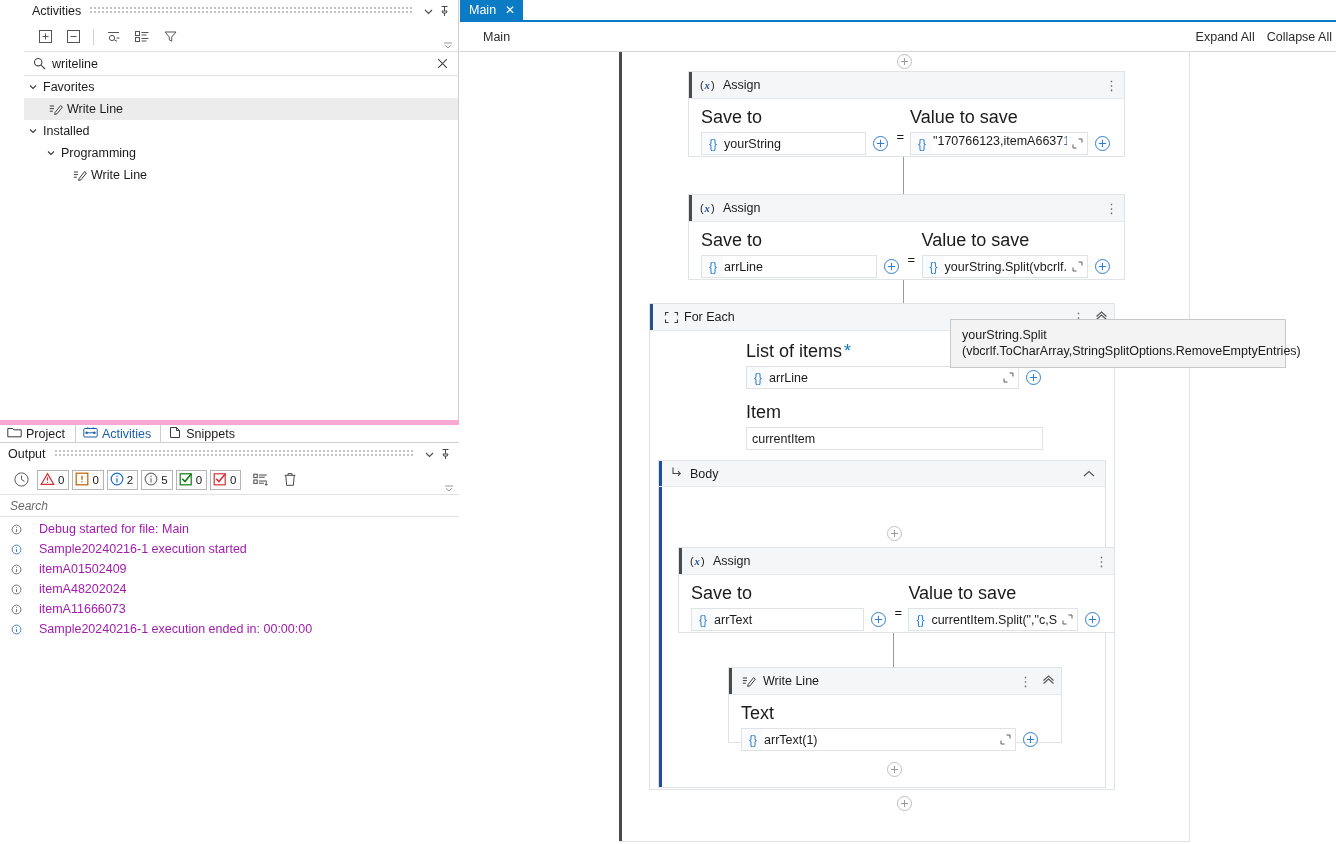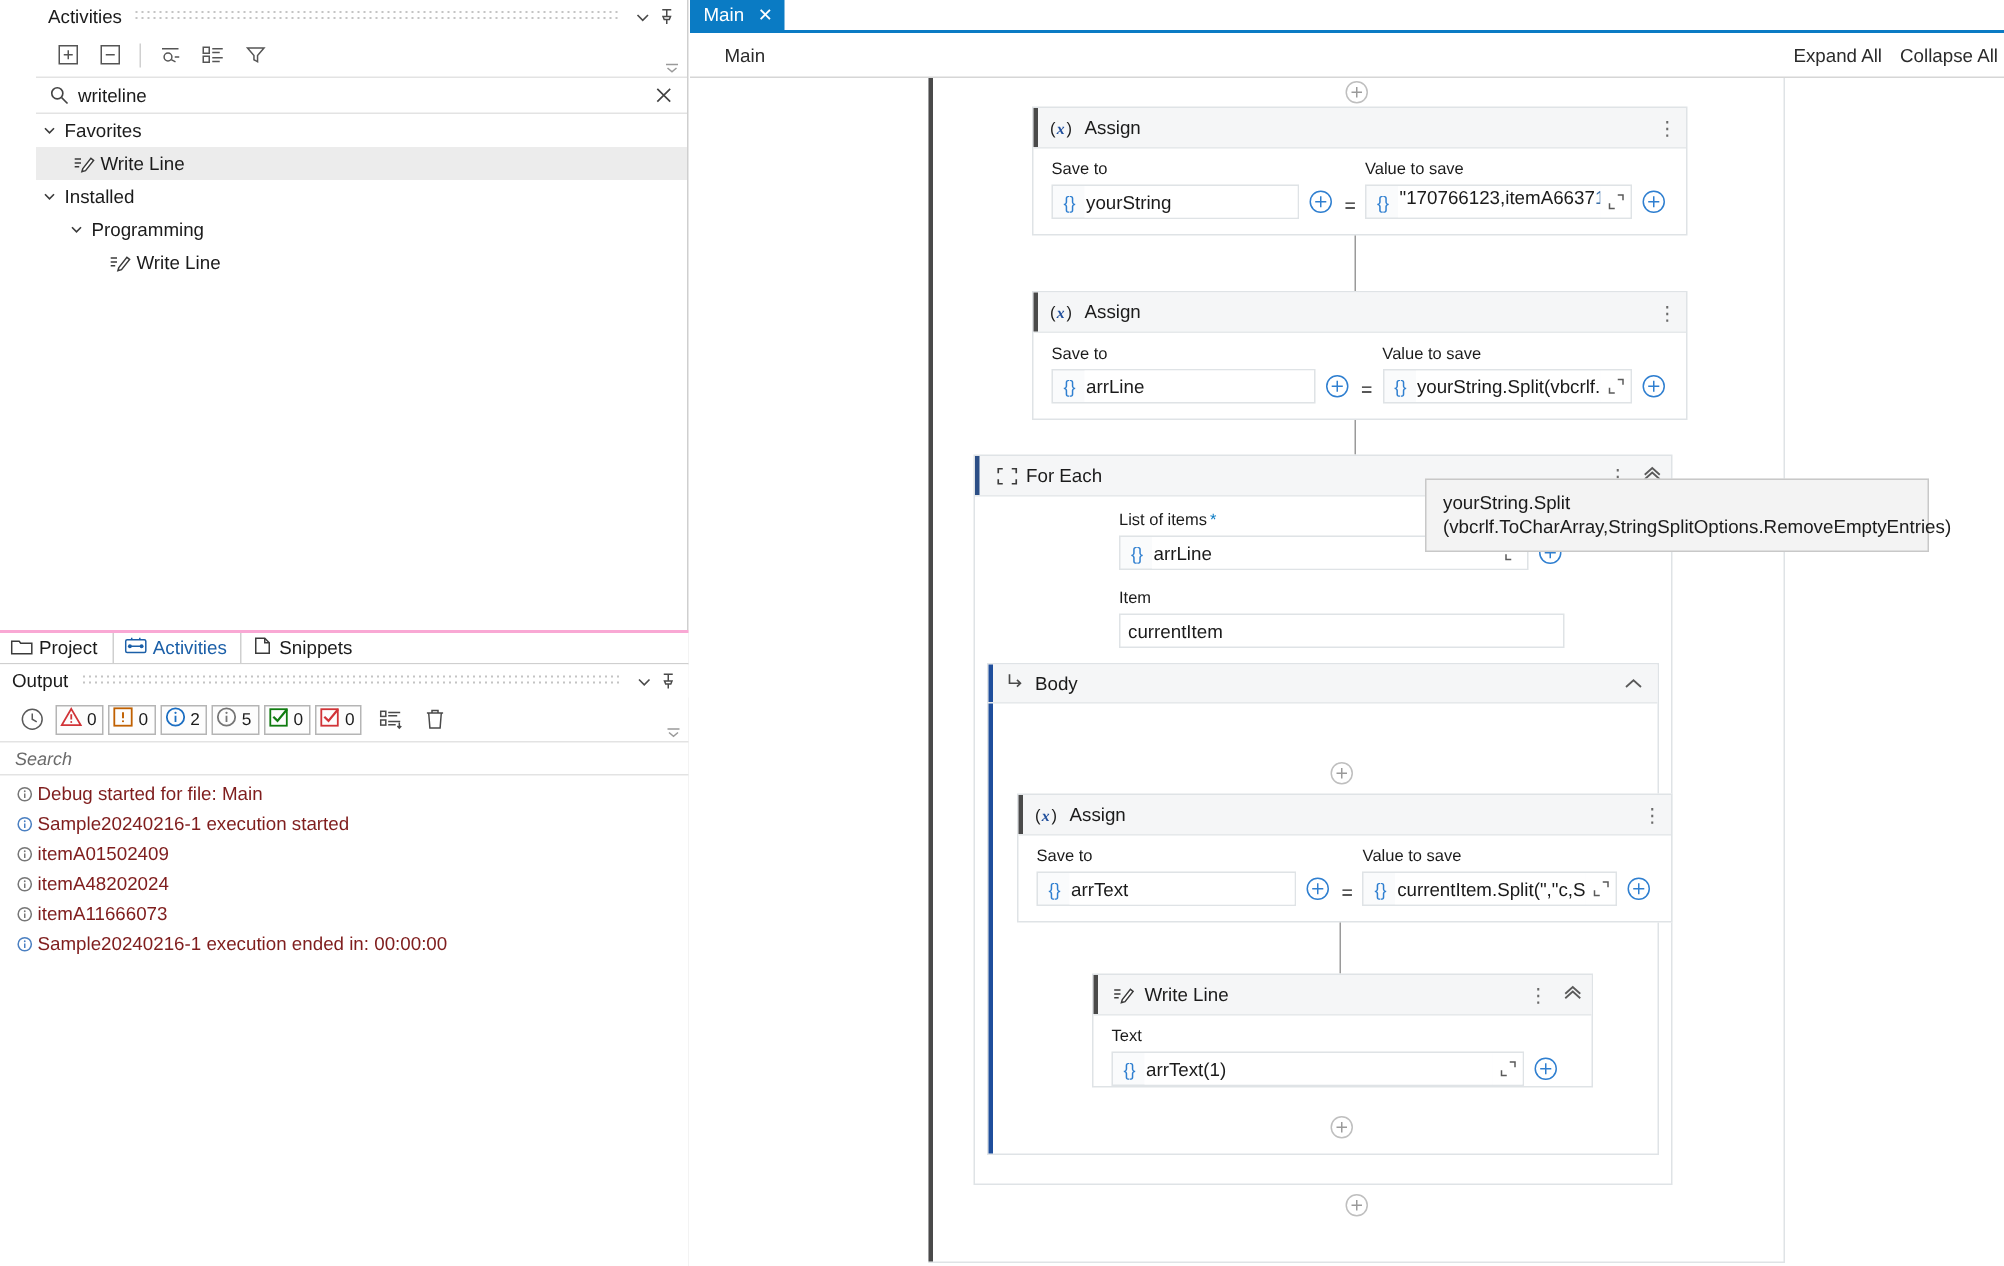--- a/index.html
+++ b/index.html
@@ -95,21 +95,21 @@
   .tree-row.selected { background: #ececec; }
   .chev { width: 18px; display:flex; align-items:center; justify-content:center; }
   .tree-icon { width: 20px; display:flex; align-items:center; justify-content:center; }
   .tree-label { padding-left: 1px; }
 
   
   .dock-tabs {
     position: absolute; left: 0; top: 420px;
     width: 459px; height: 23px;
     display: flex; align-items: stretch;
-    border-top: 2px solid #f9a8d4;
+    border-top: 5px solid #f9a8d4;
     border-bottom: 1px solid #cfcfcf;
     background: #fff;
   }
   .dock-tab {
     display: flex; align-items: center; gap: 4px;
     padding: 0 9px 0 7px;
     font-size: 12.5px;
     color: #1b1b1b;
     border-right: 1px solid transparent;
   }
@@ -148,22 +148,22 @@
   }
   .out-search input {
     flex: 1; border: 0; outline: 0; background: transparent;
     font-family: "Liberation Sans", sans-serif;
     font-size: 12px; color: #1b1b1b;
   }
   .out-search input::placeholder { color: #6b6b6b; font-style: italic; opacity: 1; }
   .out-list { padding-top: 2px; }
   .out-row {
     height: 20px; display: flex; align-items: center;
-    font-size: 12.5px; color: #7f1d1d;
-    padding-left: 10px; gap: 2px;
+    font-size: 12.5px; color: #a21caf;
+    padding-left: 10px; gap: 16px;
     position: relative;
   }
   .out-ico { width: 13px; height: 13px; display:flex; align-items:center; justify-content:center; flex: 0 0 13px; }
   .red-arrow {
     position: absolute; left: -2px; top: 3px;
     width: 28px; height: 14px;
   }
 
   
   .main-area {
@@ -240,21 +240,21 @@
   }
   .node-head .n-ico { width: 22px; display:flex; align-items:center; justify-content:center; }
   .node-head .n-title { font-size: 12.5px; color: #1b1b1b; padding-left: 2px; }
   .node-head .n-right {
     position: absolute; right: 6px; top: 0; bottom: 0;
     display: flex; align-items: center; gap: 10px;
   }
   .kebab { letter-spacing: 0; font-size: 13px; color: #6a6a6a; line-height: 1; }
 
   .node-body { padding: 8px 12px 10px 12px; }
-  .fld-label { font-size: 11px; color: #1b1b1b; margin-bottom: 4px; }
+  .fld-label { font-size: 18px; color: #1b1b1b; margin-bottom: 4px; }
   .fld-label .req { color: #0a7bc4; margin-left: 2px; }
 
   
   .expr {
     display: flex; align-items: center;
     height: 23px;
     border: 1px solid #dfe3e6;
     background: #fafbfc;
   }
   .expr .braces { color: #2f7fd0; font-size: 12px; padding: 0 6px 0 7px; font-family: "Liberation Sans", sans-serif; }

